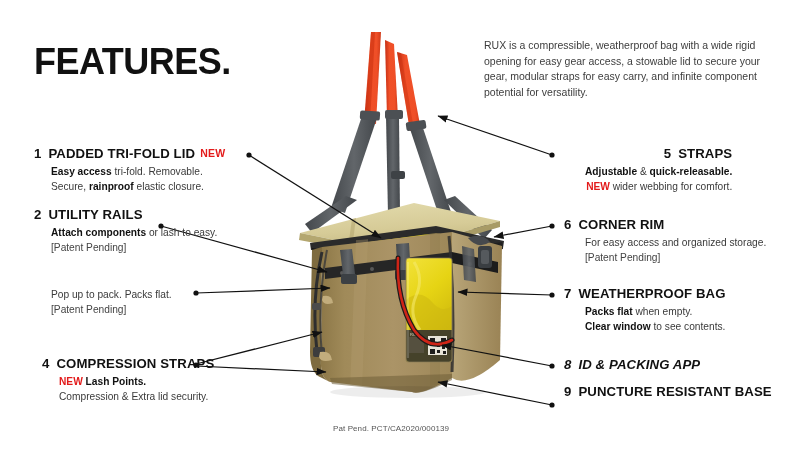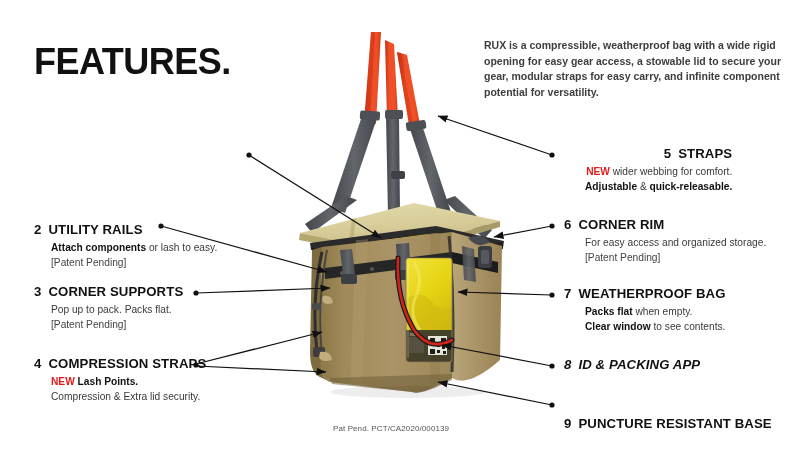--- a/index.html
+++ b/index.html
@@ -17,21 +17,21 @@
   
   #title{
     position:absolute;left:34px;top:44px;
     font-size:36px;font-weight:bold;letter-spacing:-0.5px;
     color:#111;line-height:1;
   }
 
   
   #intro{
     position:absolute;left:484px;top:38px;width:300px;
-    font-size:10.5px;line-height:15.6px;color:#3d3d3d;font-weight:bold;
+    font-size:10.5px;line-height:15.6px;color:#3d3d3d;
   }
 
   
   .feat{position:absolute;}
   .feat .hd{
     font-size:13.2px;font-weight:bold;letter-spacing:0.1px;
     color:#111;white-space:nowrap;line-height:1.15;
   }
   .feat .hd .num{margin-right:7px;}
   .feat .hd .newtag{
@@ -275,58 +275,64 @@
       <circle cx="552" cy="295" r="2.6"></circle>
       <circle cx="552" cy="366" r="2.6"></circle>
       <circle cx="552" cy="405" r="2.6"></circle>
     </g>
   </svg>
 
   <div id="title">FEATURES.</div>
 
   <div id="intro">RUX is a compressible, weatherproof bag with a wide rigid opening for easy gear access, a stowable lid to secure your gear, modular straps for easy carry, and infinite component potential for versatility.</div>
 
-
-  <div class="feat left" style="left:34px;top:222px;">
+  <div class="feat left" style="left:34px;top:146px;">
+    <div class="hd">
+      <span class="num">1</span><span>PADDED TRI-FOLD LID</span><span class="newtag">NEW</span>
+    </div>
+    <div class="body">
+        <div><b>Easy access</b><span> tri-fold. Removable.</span></div>
+        <div><span>Secure, </span><b>rainproof</b><span> elastic closure.</span></div>
+      </div>
+  </div>
+
+  <div class="feat left" style="left:34px;top:207px;">
     <div class="hd">
       <span class="num">2</span><span>UTILITY RAILS</span>
     </div>
     <div class="body">
         <div><b>Attach components</b><span> or lash to easy.</span></div>
         <div><span class="pat">[Patent Pending]</span></div>
       </div>
   </div>
 
   <div class="feat left" style="left:34px;top:284px;">
-    <div class="hd">
-      <span class="num">3</span><span>CORNER SUPPORTS</span>
-    </div>
     <div class="body">
         <div><span>Pop up to pack. Packs flat.</span></div>
         <div><span class="pat">[Patent Pending]</span></div>
       </div>
   </div>
 
-  <div class="feat left" style="left:34px;top:356px;">
+  <div class="feat left" style="left:42px;top:356px;">
     <div class="hd">
       <span class="num">4</span><span>COMPRESSION STRAPS</span>
     </div>
     <div class="body">
         <div><span class="red">NEW</span><b> Lash Points.</b></div>
         <div><span>Compression &amp; Extra lid security.</span></div>
       </div>
   </div>
 
   <div class="feat right" style="left:564px;top:146px;text-align:right;">
     <div class="hd">
       <span class="num">5</span><span>STRAPS</span>
     </div>
     <div class="body">
+        <div><b>Adjustable</b><span> &amp; </span><b>quick-releasable.</b></div>
         <div><span class="red">NEW</span><span> wider webbing for comfort.</span></div>
-        <div><b>Adjustable</b><span> &amp; </span><b>quick-releasable.</b></div>
       </div>
   </div>
 
   <div class="feat right" style="left:564px;top:217px;">
     <div class="hd">
       <span class="num">6</span><span>CORNER RIM</span>
     </div>
     <div class="body">
         <div><span>For easy access and organized storage.</span></div>
         <div><span class="pat">[Patent Pending]</span></div>
@@ -342,21 +348,21 @@
         <div><b>Clear window</b><span> to see contents.</span></div>
       </div>
   </div>
 
   <div class="feat right" style="left:564px;top:357px;font-style:italic;">
     <div class="hd">
       <span class="num">8</span><span>ID &amp; PACKING APP</span>
     </div>
   </div>
 
-  <div class="feat right" style="left:564px;top:416px;">
+  <div class="feat right" style="left:564px;top:384px;">
     <div class="hd">
       <span class="num">9</span><span>PUNCTURE RESISTANT BASE</span>
     </div>
   </div>
 
   <div id="footnote">Pat Pend. PCT/CA2020/000139</div>
 
 </div>
 
 </body></html>

